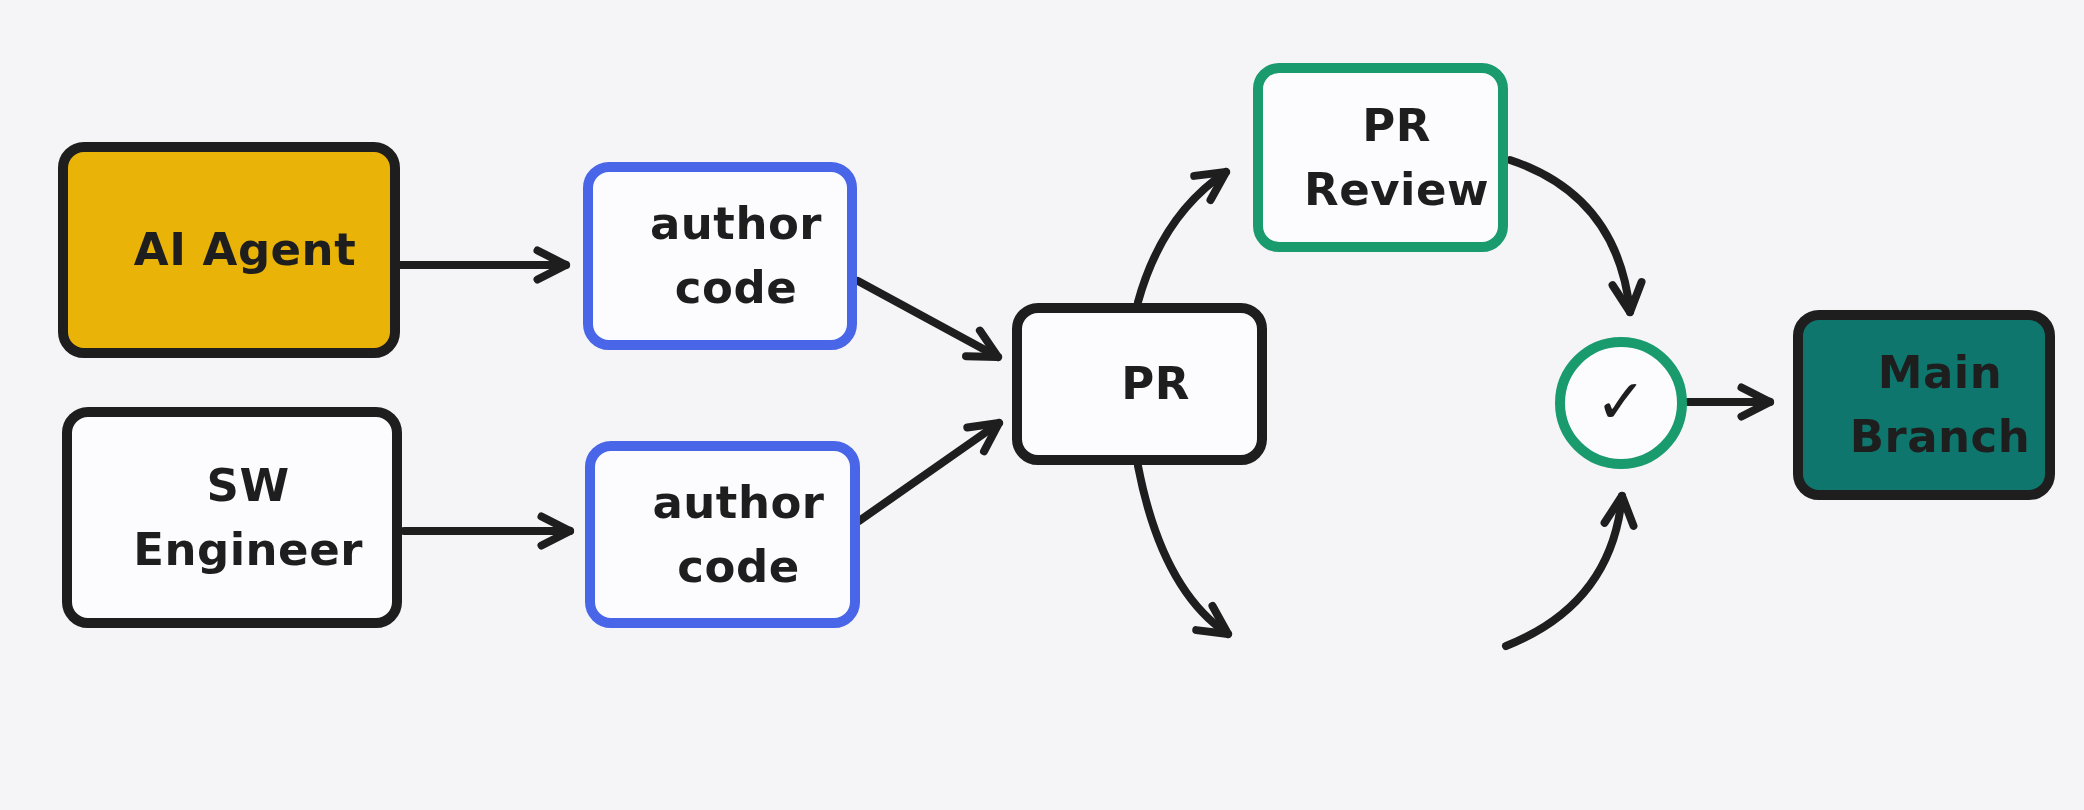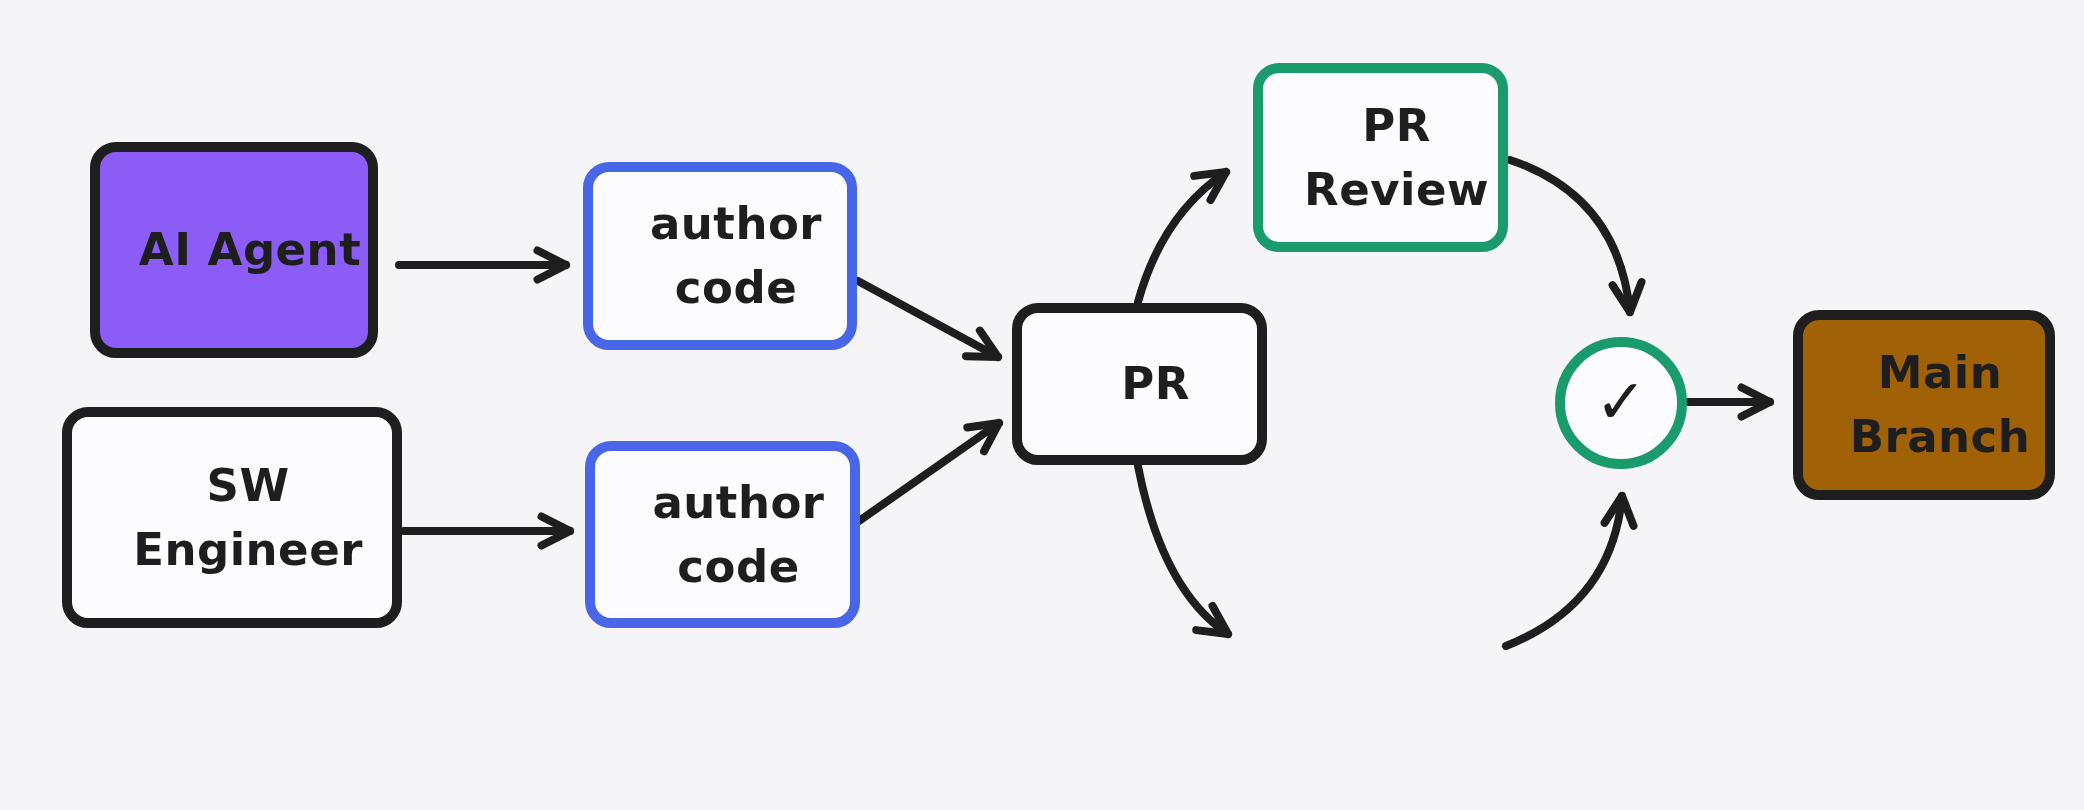--- a/index.html
+++ b/index.html
@@ -96,21 +96,21 @@
       <g fill="none" stroke="#1e1e1e" stroke-width="8" stroke-linecap="round" stroke-linejoin="round">
         <path d="M 1506 646 Q 1612 604 1622 496"></path>
         <path d="M 1633.5 525.9 L 1622 496 M 1604.6 522.8 L 1622 496"></path>
       </g>
       <g fill="none" stroke="#1e1e1e" stroke-width="8" stroke-linecap="round" stroke-linejoin="round">
         <path d="M 1688 402 L 1770 402"></path>
         <path d="M 1741.5 416.5 L 1770 402 M 1741.5 387.5 L 1770 402"></path>
       </g>
     </svg>
 
-  <div class="node" style="left: 58px; top: 142px; width: 288px; height: 216px; border-color: rgb(30, 30, 30); background: #8b5cf6; margin-left: 32px;">
+  <div class="node" style="left: 58px; top: 142px; width: 342px; height: 216px; border-color: rgb(30, 30, 30); background: #eab308;">
     <span class="node-label" style="color: rgb(30, 30, 30);">AI Agent</span>
   </div>
 
   <div class="node" style="left: 62px; top: 407px; width: 340px; height: 221px; border-color: rgb(30, 30, 30); background: rgb(252, 252, 254);">
     <span class="node-label" style="color: rgb(30, 30, 30);">SW
 Engineer</span>
   </div>
 
   <div class="node" style="left: 583px; top: 162px; width: 274px; height: 188px; border-color: rgb(74, 102, 232); background: rgb(252, 252, 254);">
     <span class="node-label" style="color: rgb(30, 30, 30);">author
@@ -125,21 +125,21 @@
   <div class="node" style="left: 1012px; top: 303px; width: 255px; height: 162px; border-color: rgb(30, 30, 30); background: rgb(252, 252, 254);">
     <span class="node-label" style="color: rgb(30, 30, 30);">PR</span>
   </div>
 
   <div class="node" style="left: 1253px; top: 63px; width: 255px; height: 189px; border-color: rgb(25, 155, 110); background: rgb(252, 252, 254);">
     <span class="node-label" style="color: rgb(30, 30, 30);">PR
 Review</span>
   </div>
 
 
-  <div class="node" style="left: 1793px; top: 310px; width: 262px; height: 190px; border-color: rgb(30, 30, 30); background: #a16207;">
+  <div class="node" style="left: 1793px; top: 310px; width: 262px; height: 190px; border-color: rgb(30, 30, 30); background: #0f766e;">
     <span class="node-label" style="color: rgb(30, 30, 30);">Main
 Branch</span>
   </div>
 
   <div id="check-node" style="left: 1555px; top: 337px; width: 132px; height: 132px; border-color: rgb(25, 155, 110); background: rgb(252, 252, 254);">
     <span id="check-glyph" style="color: rgb(30, 30, 30);">✓</span>
   </div>
 
 </div>
 

